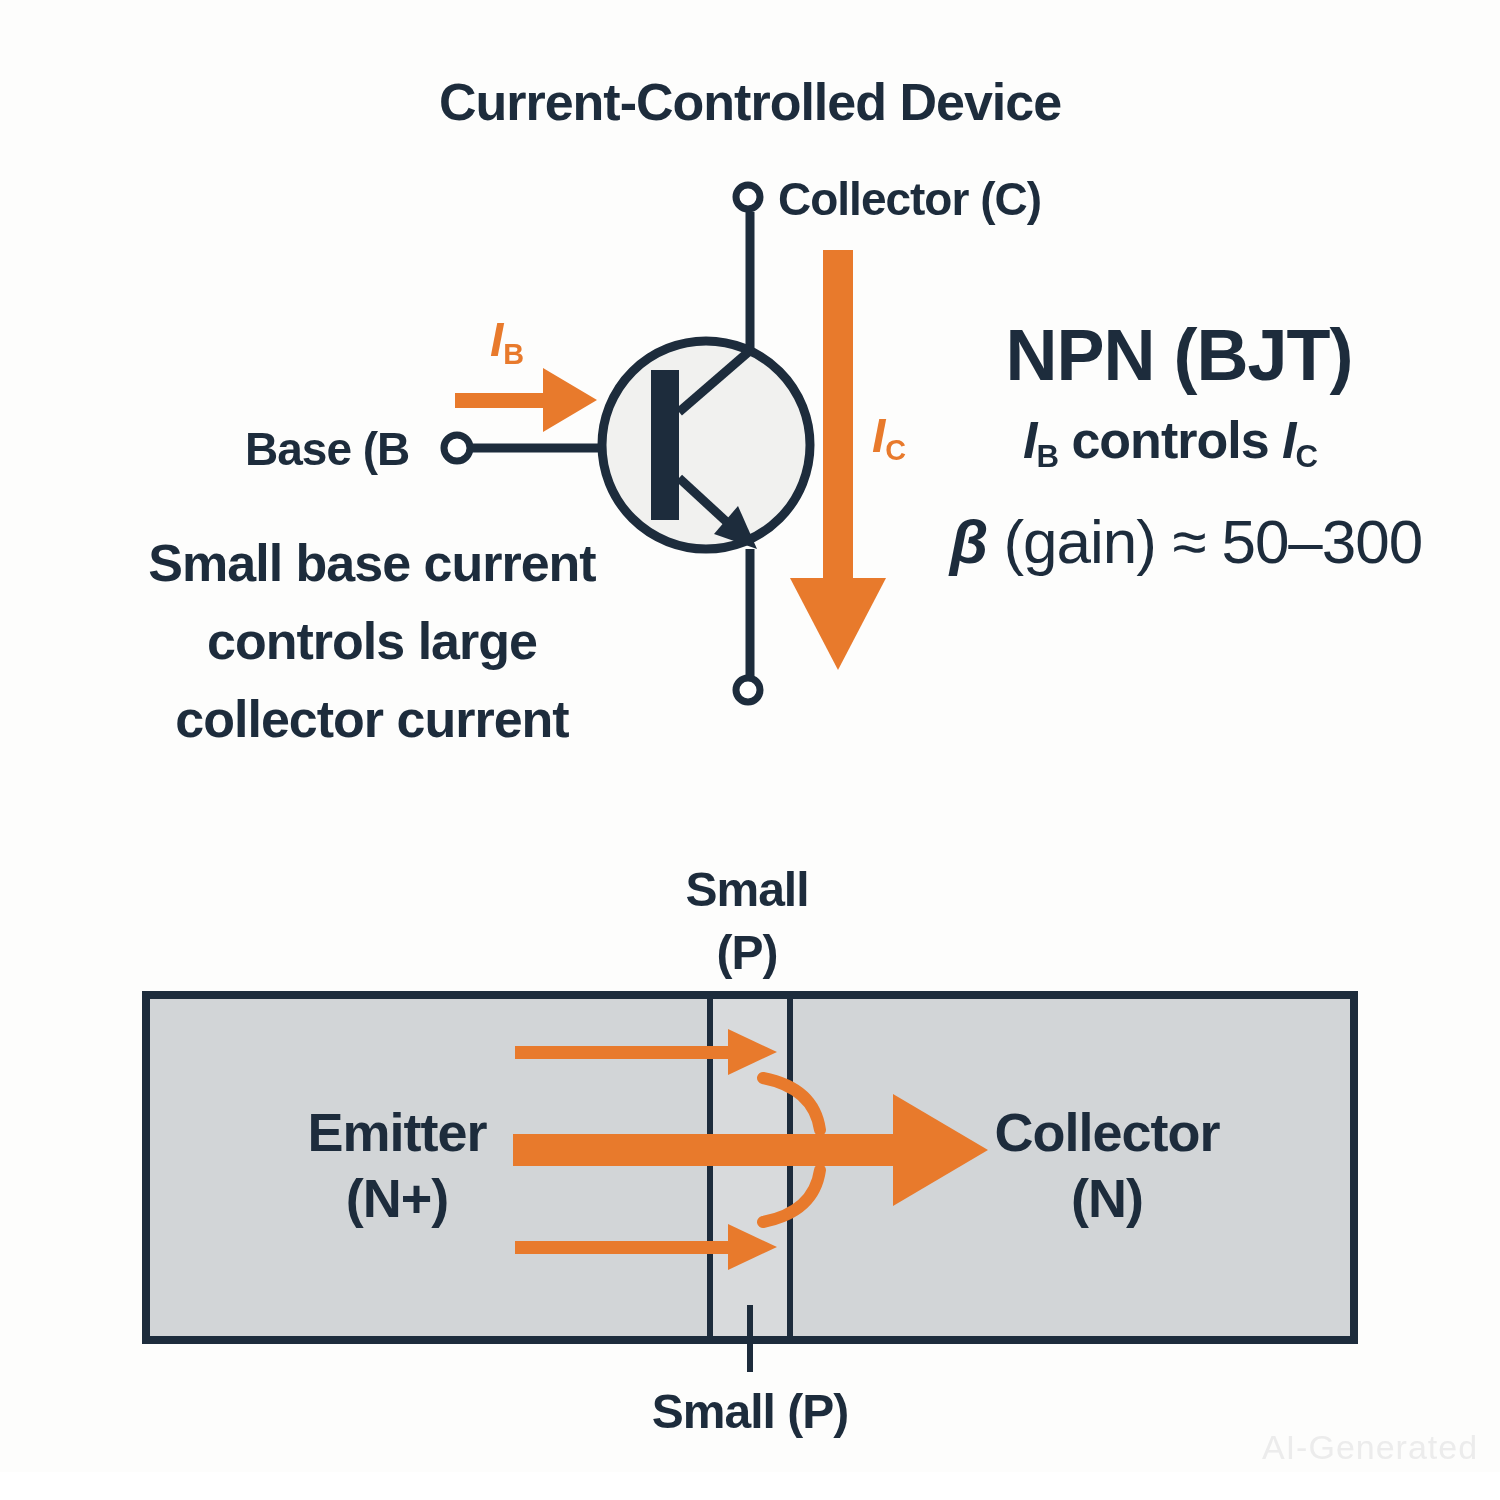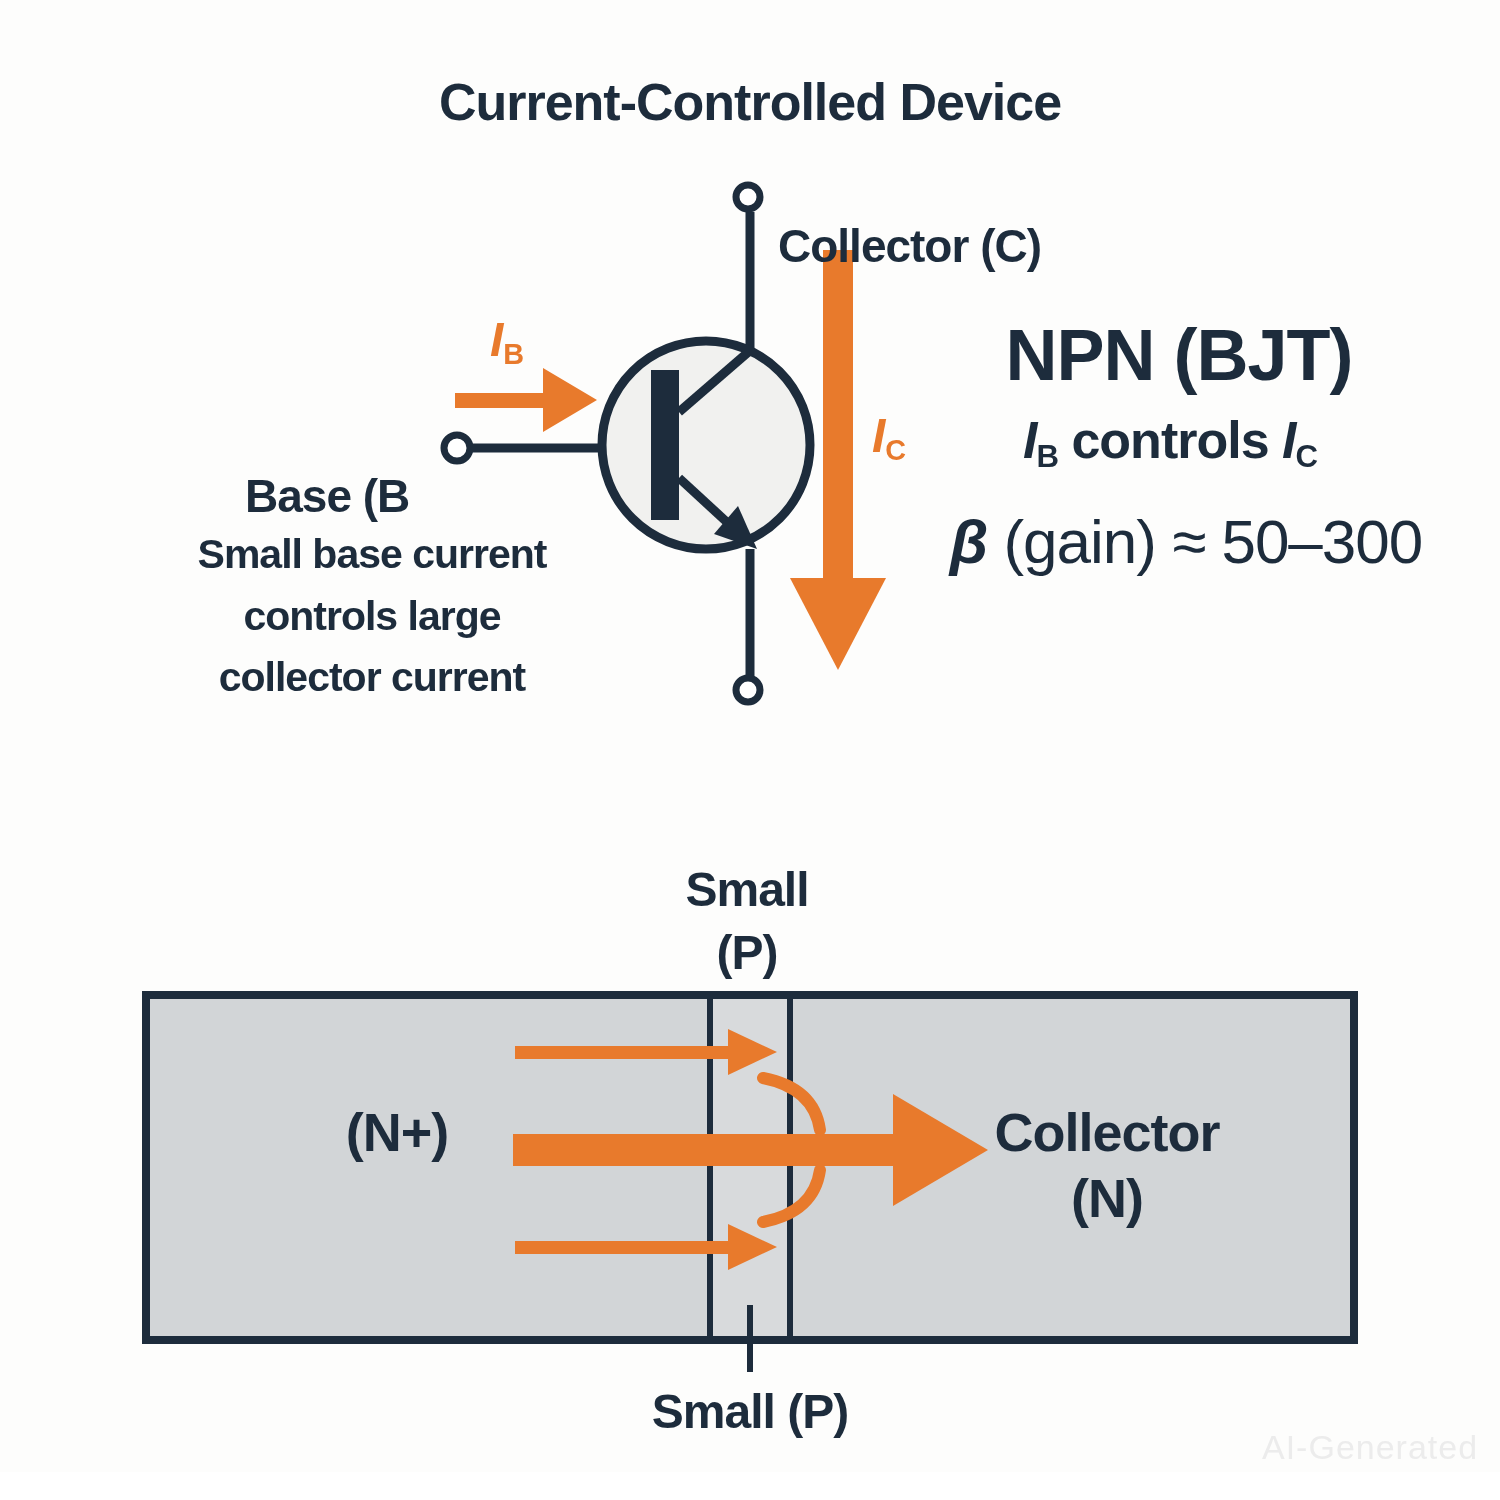--- a/index.html
+++ b/index.html
@@ -18,22 +18,22 @@
     width:1500px;height:1472px;
     background:var(--background);
     font-family:"Liberation Sans", sans-serif;
     color:var(--navy);
     overflow:hidden;
   }
   .abs{position:absolute;}
   .ctr{transform:translateX(-50%);text-align:center;}
   .orange{color:var(--orange);}
   .title{font-size:52px;font-weight:bold;letter-spacing:-1px;white-space:nowrap;}
-  .term-label{font-size:46px;font-weight:bold;white-space:nowrap;letter-spacing:-1px;margin-top:47px;}
-  .caption{font-size:41px;font-weight:bold;line-height:1.5;letter-spacing:-1px;white-space:nowrap;}
+  .term-label{font-size:46px;font-weight:bold;white-space:nowrap;letter-spacing:-1px;}
+  .caption{font-size:52px;font-weight:bold;line-height:1.5;letter-spacing:-1px;white-space:nowrap;}
   .npn{font-size:72px;font-weight:bold;letter-spacing:-1px;white-space:nowrap;margin-top:24px;}
   .relation{font-size:52px;font-weight:bold;white-space:nowrap;letter-spacing:-1px;}
   .gain{font-size:62px;font-weight:500;white-space:nowrap;letter-spacing:-1px;}
   .gain .beta{font-weight:bold;font-style:italic;}
   .cur-sym{font-style:italic;font-weight:bold;}
   .sub{font-size:0.60em;font-style:normal;font-weight:bold;vertical-align:-0.28em;}
   .ib-ic-label{font-size:48px;white-space:nowrap;}
   .block-label{font-size:54px;font-weight:bold;line-height:1.22;letter-spacing:-1px;white-space:nowrap;}
   .base-top-label,.base-bottom-label{font-size:48px;font-weight:bold;line-height:1.32;letter-spacing:-1px;white-space:nowrap;}
   .watermark{font-size:34px;color:var(--watermark);letter-spacing:1px;white-space:nowrap;}
@@ -121,20 +121,21 @@
   <div class="abs ctr gain" style="left:1186px;top:506px">
     <span class="beta">β</span><span> (gain) ≈ 50–300</span>
   </div>
 
   <div class="abs ctr base-top-label" style="left:747px;top:858px">
     <div>Small</div>
     <div>(P)</div>
   </div>
 
   <div class="abs ctr block-label" style="left:397px;top:1100px">
+    <div>Emitter</div>
     <div>(N+)</div>
   </div>
 
   <div class="abs ctr block-label" style="left:1107px;top:1100px">
     <div>Collector</div>
     <div>(N)</div>
   </div>
 
   <div class="abs ctr base-bottom-label" style="left:750px;top:1380px">Small (P)</div>
 

